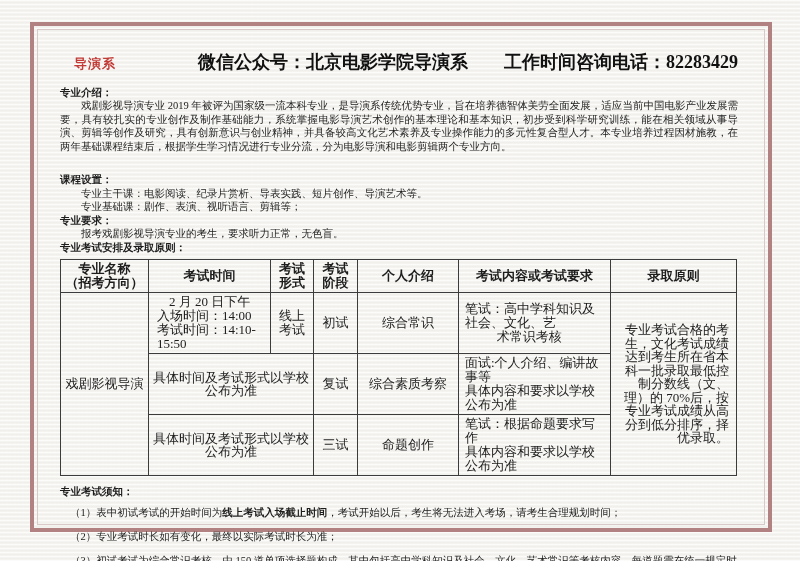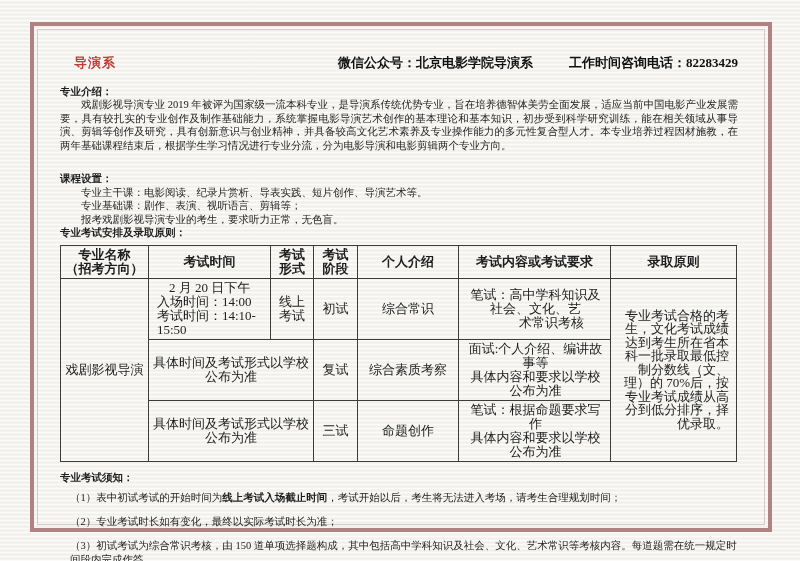--- a/index.html
+++ b/index.html
@@ -22,21 +22,21 @@
     position:absolute;left:3px;top:3px;right:3px;bottom:3px;
     border:1px solid #d9c9c9;
   }
   .content{
     position:absolute;left:60px;top:56px;width:678px;
     font-size:10.5px;line-height:13.5px;
   }
   .doc-header{display:flex;align-items:baseline;margin-bottom:15px;}
   .dept{color:#c23b36;font-weight:bold;font-size:13px;letter-spacing:1px;margin-left:14px;}
   .hdr-right{margin-left:auto;display:flex;gap:36px;}
-  .hdr-item{font-weight:bold;font-size:13px;color:#111;}
+  .hdr-item{font-weight:bold;font-size:18px;color:#111;}
   .sec-h{font-weight:bold;}
   .para{text-indent:2em;margin:0 0 1px 0;text-align:justify;}
   .ind{padding-left:2em;}
   .gap4{margin-top:20px;}
   table.exam{
     border-collapse:collapse;width:676px;margin-top:5px;
     font-size:13px;table-layout:fixed;
     border:1.5px solid #2e2e2e;
   }
   table.exam td,table.exam th{
@@ -44,21 +44,21 @@
     font-weight:normal;box-sizing:border-box;
   }
   table.exam th{font-weight:bold;text-align:center;line-height:14px;}
   .c{text-align:center;}
   .th-h{height:30px;}
   .r1 td{height:46px;}
   .r2 td,.r3 td{height:33px;}
   .cell-lines div{line-height:14px;}
   .time1 .t-center{text-align:center;}
   .time1 .t-left{text-align:left;padding-left:4px;}
-  .content-cell div{line-height:14px;text-align:center;padding-left:2px;}
+  .content-cell div{line-height:14px;text-align:left;padding-left:2px;}
   .content-cell .hang{padding-left:2.6em;}
   .admission-cell{line-height:13.5px;text-align:right;padding:4px 7px !important;}
   .notes{margin-top:9px;}
   .note{margin:0 0 10px 10px;line-height:14px;}
   .note-heading{margin-bottom:7px;}
   .note-cont{padding-left:26px;margin-top:15px;}
   .page-num{text-align:center;margin-top:4px;font-size:10px;}
   b.inline{font-weight:bold;}
 </style>
 </head>
@@ -78,20 +78,21 @@
     </span>
   </div>
 
   <div class="sec-h">专业介绍：</div>
   <p class="para">戏剧影视导演专业 2019 年被评为国家级一流本科专业，是导演系传统优势专业，旨在培养德智体美劳全面发展，适应当前中国电影产业发展需要，具有较扎实的专业创作及制作基础能力，系统掌握电影导演艺术创作的基本理论和基本知识，初步受到科学研究训练，能在相关领域从事导演、剪辑等创作及研究，具有创新意识与创业精神，并具备较高文化艺术素养及专业操作能力的多元性复合型人才。本专业培养过程因材施教，在两年基础课程结束后，根据学生学习情况进行专业分流，分为电影导演和电影剪辑两个专业方向。</p>
 
   <div class="sec-h gap4">课程设置：</div>
   <div class="ind">专业主干课：电影阅读、纪录片赏析、导表实践、短片创作、导演艺术等。</div>
   <div class="ind">专业基础课：剧作、表演、视听语言、剪辑等；</div>
 
+  <div class="sec-h">专业要求：</div>
   <div class="ind">报考戏剧影视导演专业的考生，要求听力正常，无色盲。</div>
 
   <div class="sec-h">专业考试安排及录取原则：</div>
 
   <table class="exam">
     <colgroup>
       <col style="width:88px">
         <col style="width:122px">
         <col style="width:43px">
       <col style="width:44px">

